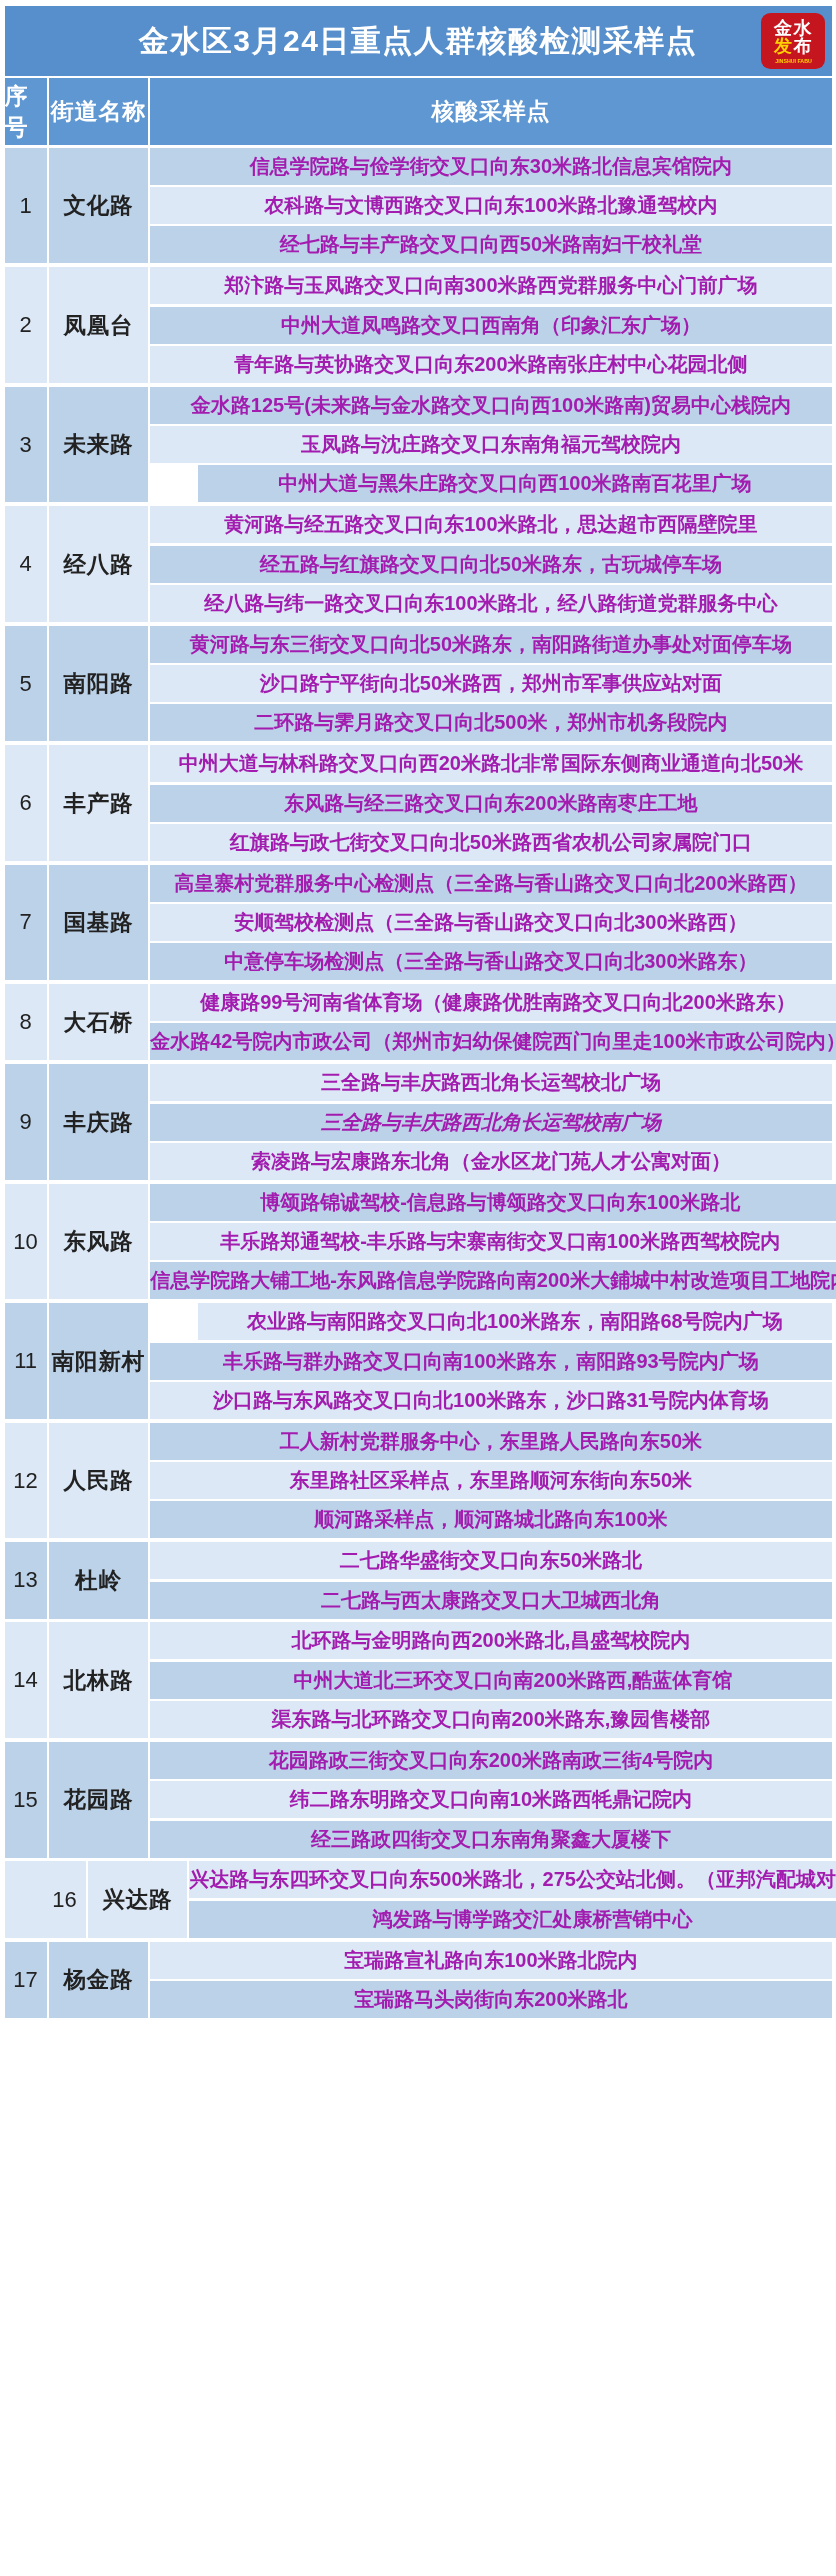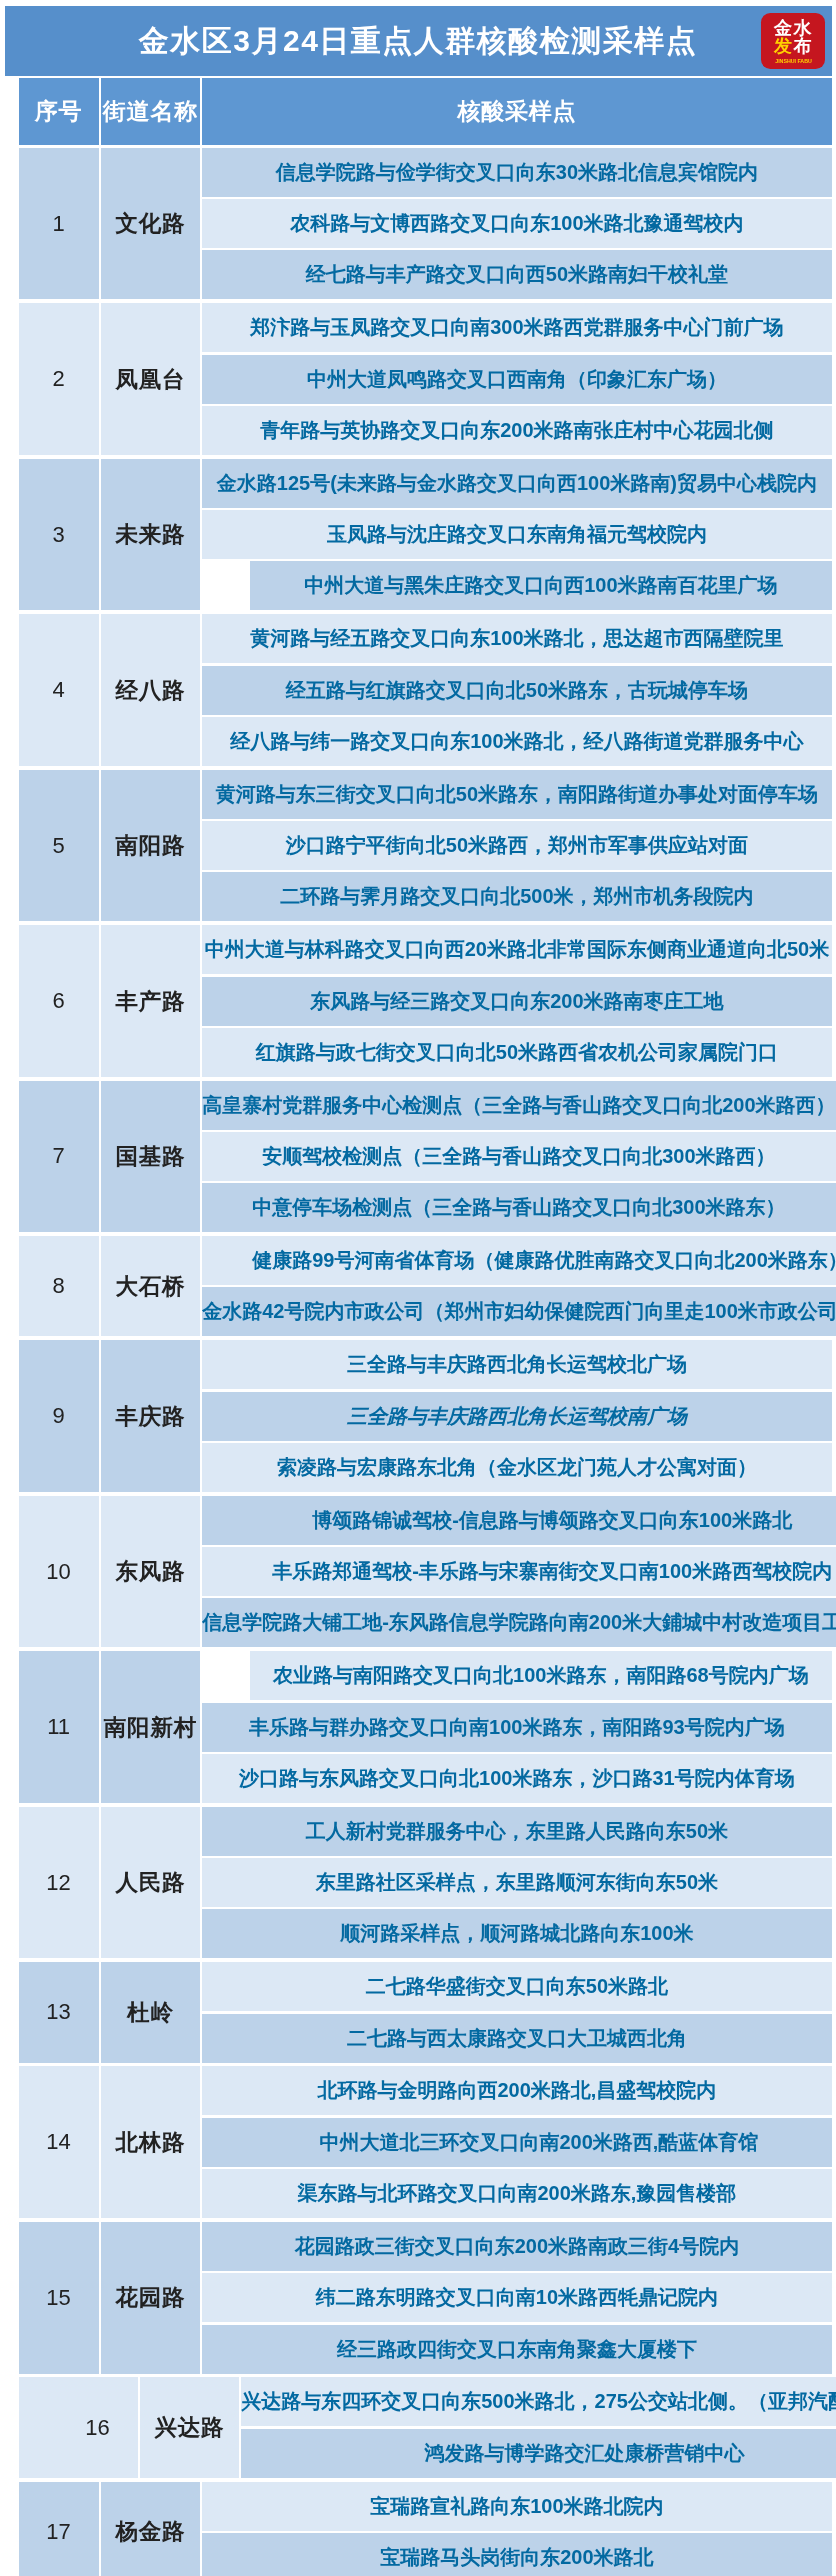--- a/index.html
+++ b/index.html
@@ -9,32 +9,32 @@
   .title-bar{position:relative;height:70px;display:flex;align-items:center;justify-content:center;margin-bottom:2.3px;}
   .title-text{color:#ffffff;font-size:30px;font-weight:bold;letter-spacing:1.5px;white-space:nowrap;}
 
   .logo{position:absolute;right:6.2px;top:7px;width:64px;height:56px;border-radius:9.3px;
         display:flex;flex-direction:column;align-items:center;justify-content:center;line-height:1.02;}
   .logo-row{color:#ffffff;font-weight:bold;font-size:18px;letter-spacing:1.5px;white-space:nowrap;}
   .logo-sub{font-size:6.2px;font-weight:bold;letter-spacing:0px;margin-top:2.3px;white-space:nowrap;transform:scale(0.85);}
 
   .header-row{display:flex;gap:2.3px;height:67px;margin-bottom:2.3px;}
   .hcell{display:flex;align-items:center;justify-content:center;color:#ffffff;font-size:23px;font-weight:bold;letter-spacing:0.8px;}
-  .c1{width:80px;flex:none;margin-left:14px;}
+  .c1{width:42px;flex:none;}
   .c2{width:99px;flex:none;}
   .c3{flex:1;}
 
   .group{display:flex;gap:2.3px;margin-bottom:3.9px;}
   .group:last-child{margin-bottom:0;}
   .gcell{display:flex;align-items:center;justify-content:center;color:#222;text-align:center;}
   .gindex{font-size:22px;}
   .gstreet{font-size:22.5px;font-weight:bold;letter-spacing:0.8px;}
   .sites{flex:1;display:flex;flex-direction:column;gap:2.3px;}
-  .site-row{height:49px;display:flex;align-items:center;justify-content:center;
-            font-size:20px;font-weight:bold;color:#0369a1;text-align:center;white-space:nowrap;overflow:hidden;}
+  .site-row{height:37px;display:flex;align-items:center;justify-content:center;
+            font-size:20px;font-weight:bold;color:#a21caf;text-align:center;white-space:nowrap;overflow:hidden;}
 </style>
 </head>
 <body>
 
 <div class="page">
 
   <div class="title-bar" style="background: rgb(86, 143, 203);">
     <div class="title-text">金水区3月24日重点人群核酸检测采样点</div>
     <div class="logo" style="background: rgb(197, 22, 31);">
       <div class="logo-row">金水</div>

